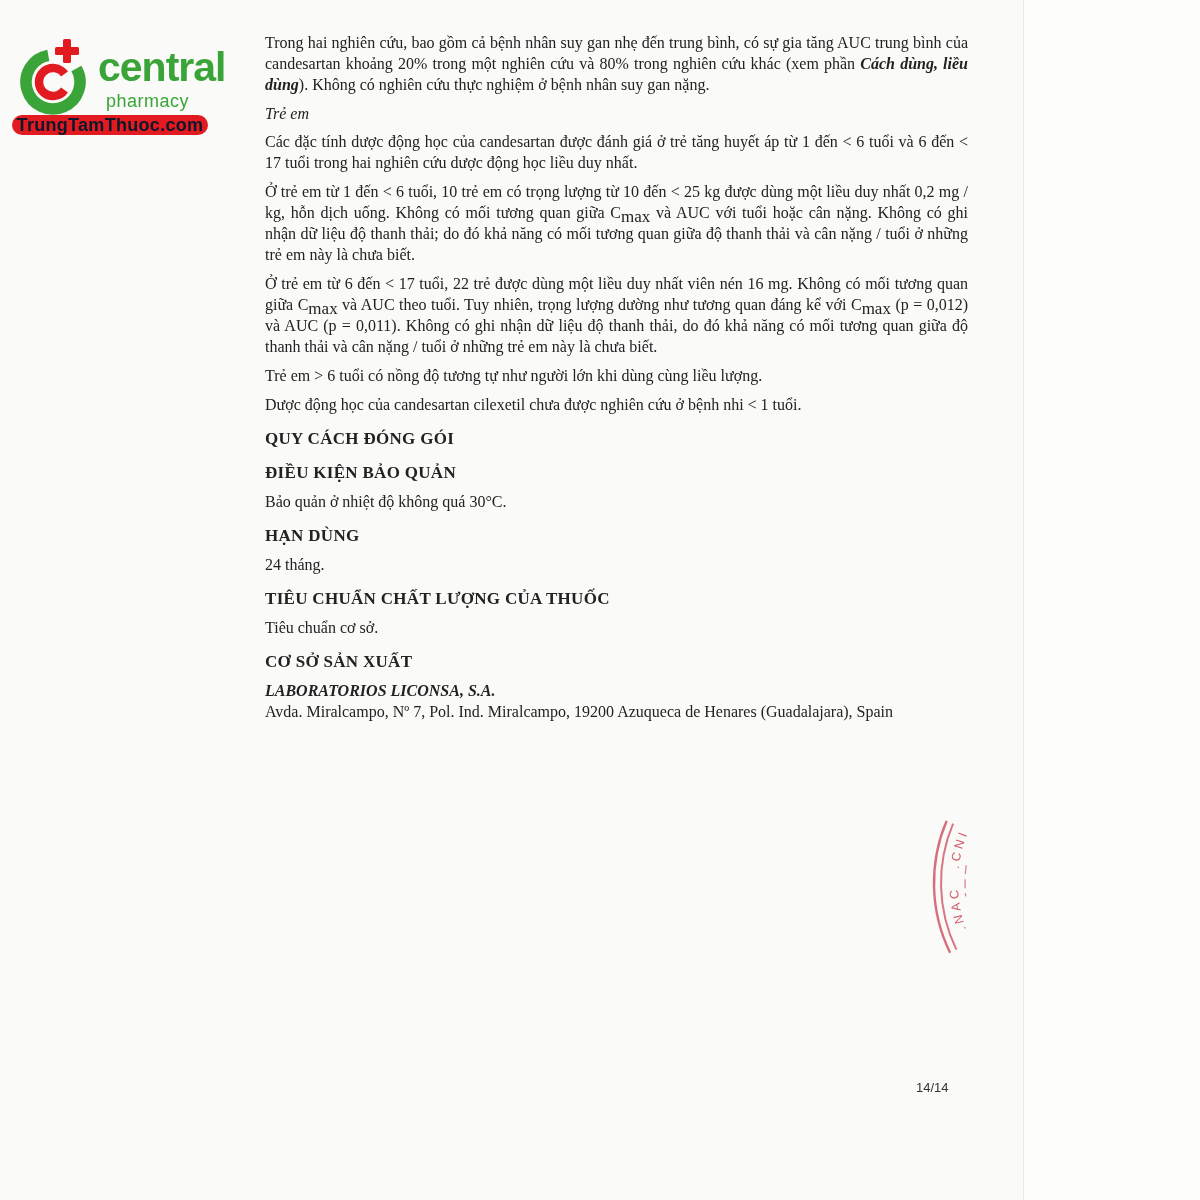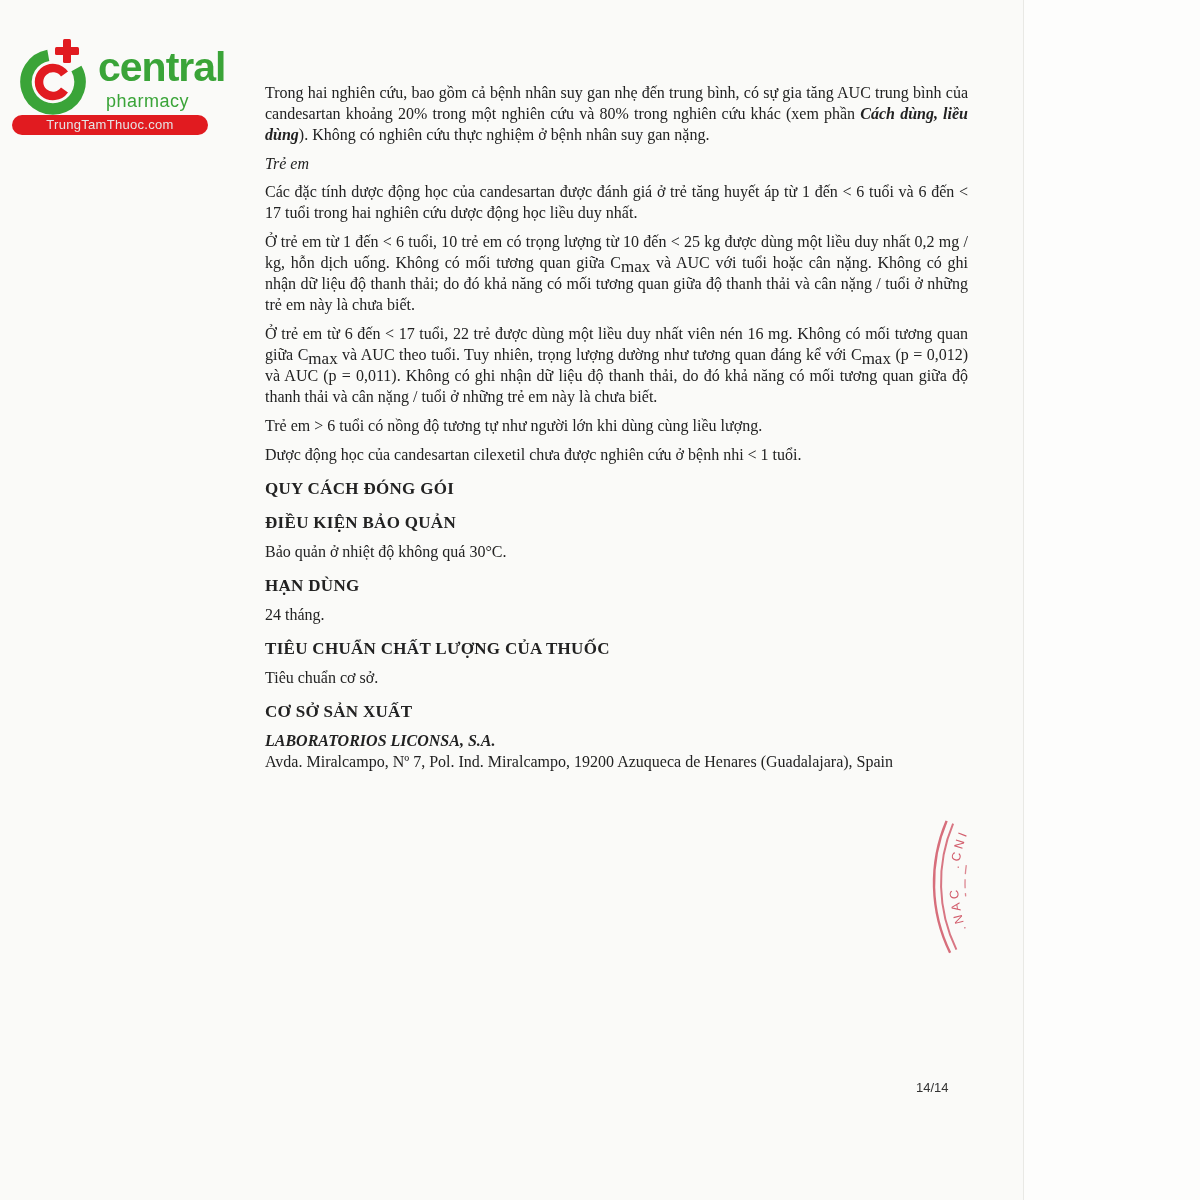--- a/index.html
+++ b/index.html
@@ -37,27 +37,27 @@
   .logo-sub{
     position:absolute;left:106px;top:91px;
     font-family:"Liberation Sans","DejaVu Sans",sans-serif;
     font-size:18px;line-height:20px;letter-spacing:0.5px;
     color:var(--logo-green);
   }
   .logo-badge{
     position:absolute;left:12px;top:115px;width:196px;height:20px;
     background:var(--logo-red);border-radius:10px;
     font-family:"Liberation Sans","DejaVu Sans",sans-serif;
-    font-weight:normal;font-size:13px;line-height:20px;letter-spacing:0.3px;
-    color:#e5e5e5;text-align:center;
+    font-weight:bold;font-size:18px;line-height:20px;letter-spacing:0.3px;
+    color:#0f172a;text-align:center;
   }
   
   .doc{
     position:absolute;left:265px;top:0;width:703px;
-    padding-top:82px;
+    padding-top:32px;
     font-size:16px;line-height:21px;text-align:justify;
   }
   .doc p{margin:0 0 8px 0;}
   .para-italic{font-style:italic;margin:3px 0 7px 0 !important;text-align:left;}
   .bi{font-weight:bold;font-style:italic;}
   sub{font-size:17px;line-height:0;}
   .sec{margin-top:13px;}
   .sec-h{
     font-weight:bold;font-size:17px;line-height:21px;letter-spacing:0.3px;
     margin:0;text-align:left;

